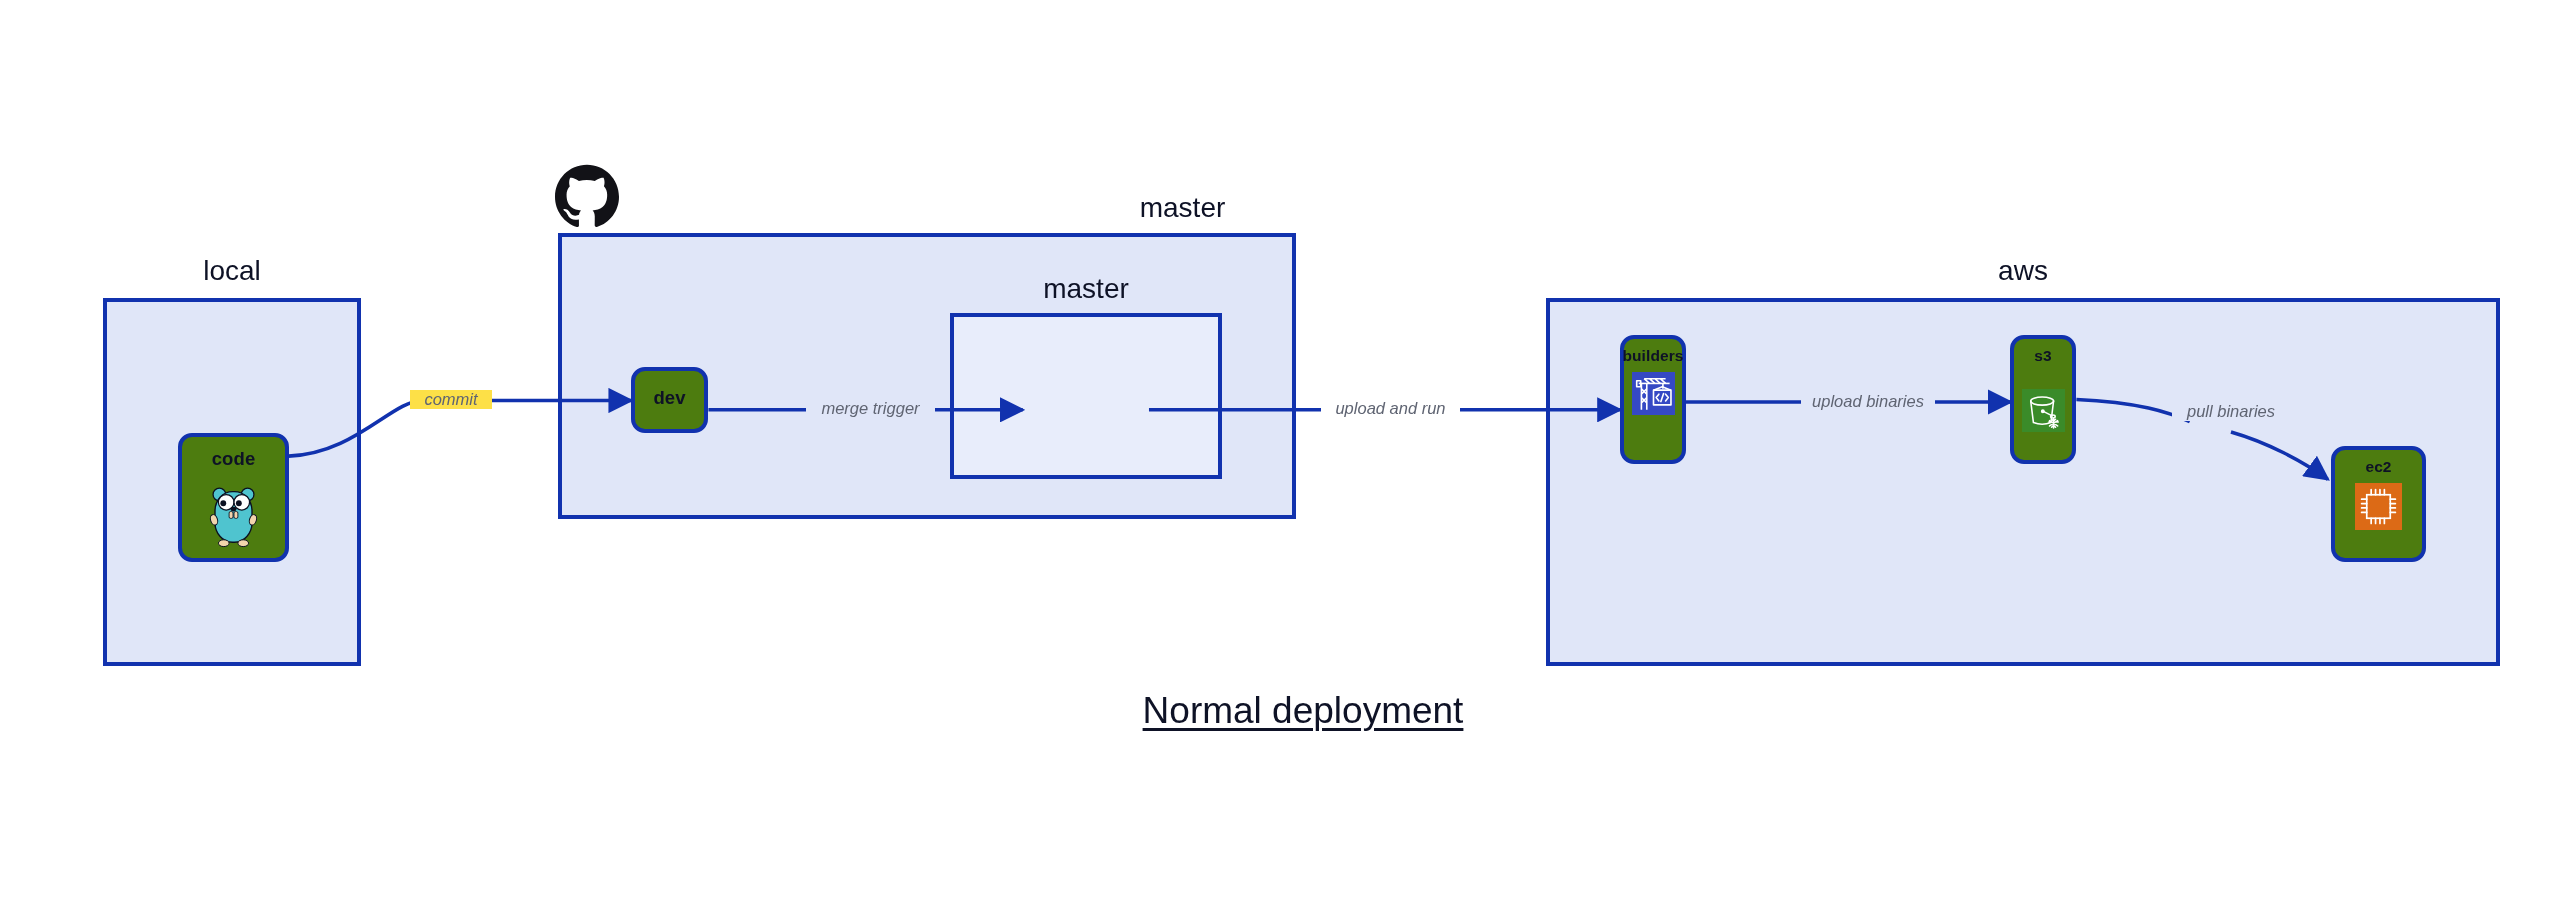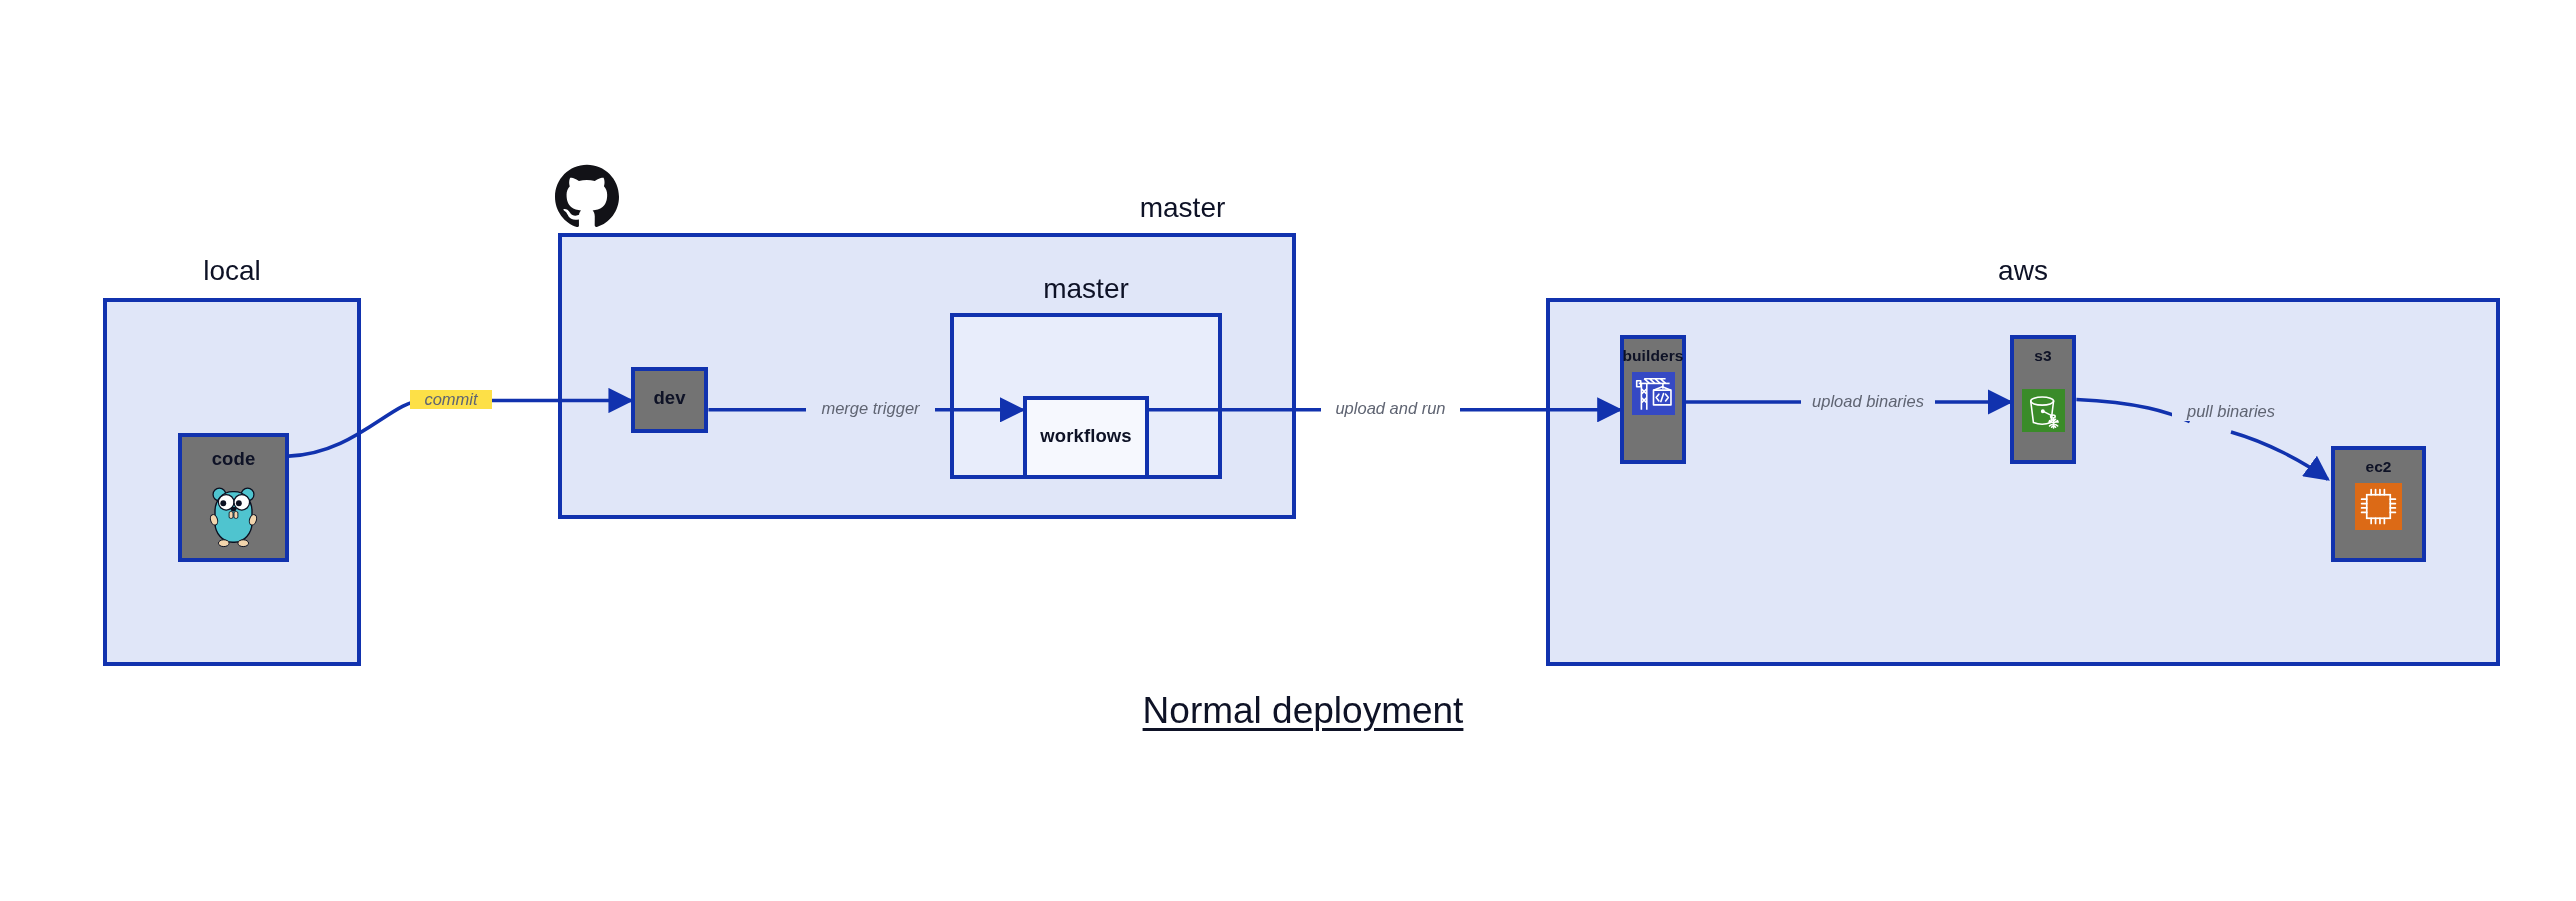--- a/index.html
+++ b/index.html
@@ -8,21 +8,21 @@
 
   #stage{position:absolute;left:0;top:0;width:2604px;height:902px;}
 
   
   .group{position:absolute;box-sizing:border-box;border:4.6px solid #1132AE;}
   .group.l1{background:#E0E6F8;}
   .group.l2{background:#E8EDFB;}
 
   .node{position:absolute;box-sizing:border-box;border:4.1px solid #1132AE;
         display:flex;flex-direction:column;align-items:center;}
-  .node.fill1{background:#737373;}
+  .node.fill1{background:#4d7c0f;border-radius:14px;}
   .node.fill2{background:#F6F8FE;}
 
   .node-label{font-size:18.5px;font-weight:bold;color:#0E1226;
               letter-spacing:0.1px;margin-top:11.3px;white-space:nowrap;}
 
   .group-label{position:absolute;font-size:28px;color:#0E1226;
                font-weight:400;white-space:nowrap;text-align:center;}
 
   .edge-label{position:absolute;font-size:16.5px;font-style:italic;
               color:#5F6472;white-space:nowrap;background:transparent;
@@ -94,23 +94,20 @@
 
   <div class="node fill1" style="left:631px;top:367px;width:77px;height:66px;">
     <div class="node-label" style="margin-top:16px;">dev</div>
   </div>
 
   <div class="group-label" style="left:950px;top:273px;width:272px;">master</div>
 
   <div class="group l2" style="left:950px;top:313px;width:272px;height:166px;">
   </div>
 
-  <div class="node fill2" style="left:1023px;top:396px;width:126px;height:83px;">
-    <div class="node-label" style="margin-top:25px;">workflows</div>
-  </div>
 
   <div class="group-label" style="left:1546px;top:255px;width:954px;">aws</div>
 
   <div class="group l1" style="left:1546px;top:298px;width:954px;height:368px;">
   </div>
 
   <div class="node fill1" style="left:1620px;top:335px;width:66px;height:129px;">
     <div class="node-label" style="font-size:15.5px;margin-top:8.2px;">builders</div>
     <div class="icon-box">
       <svg width="43" height="43" viewBox="0 0 64 64">

